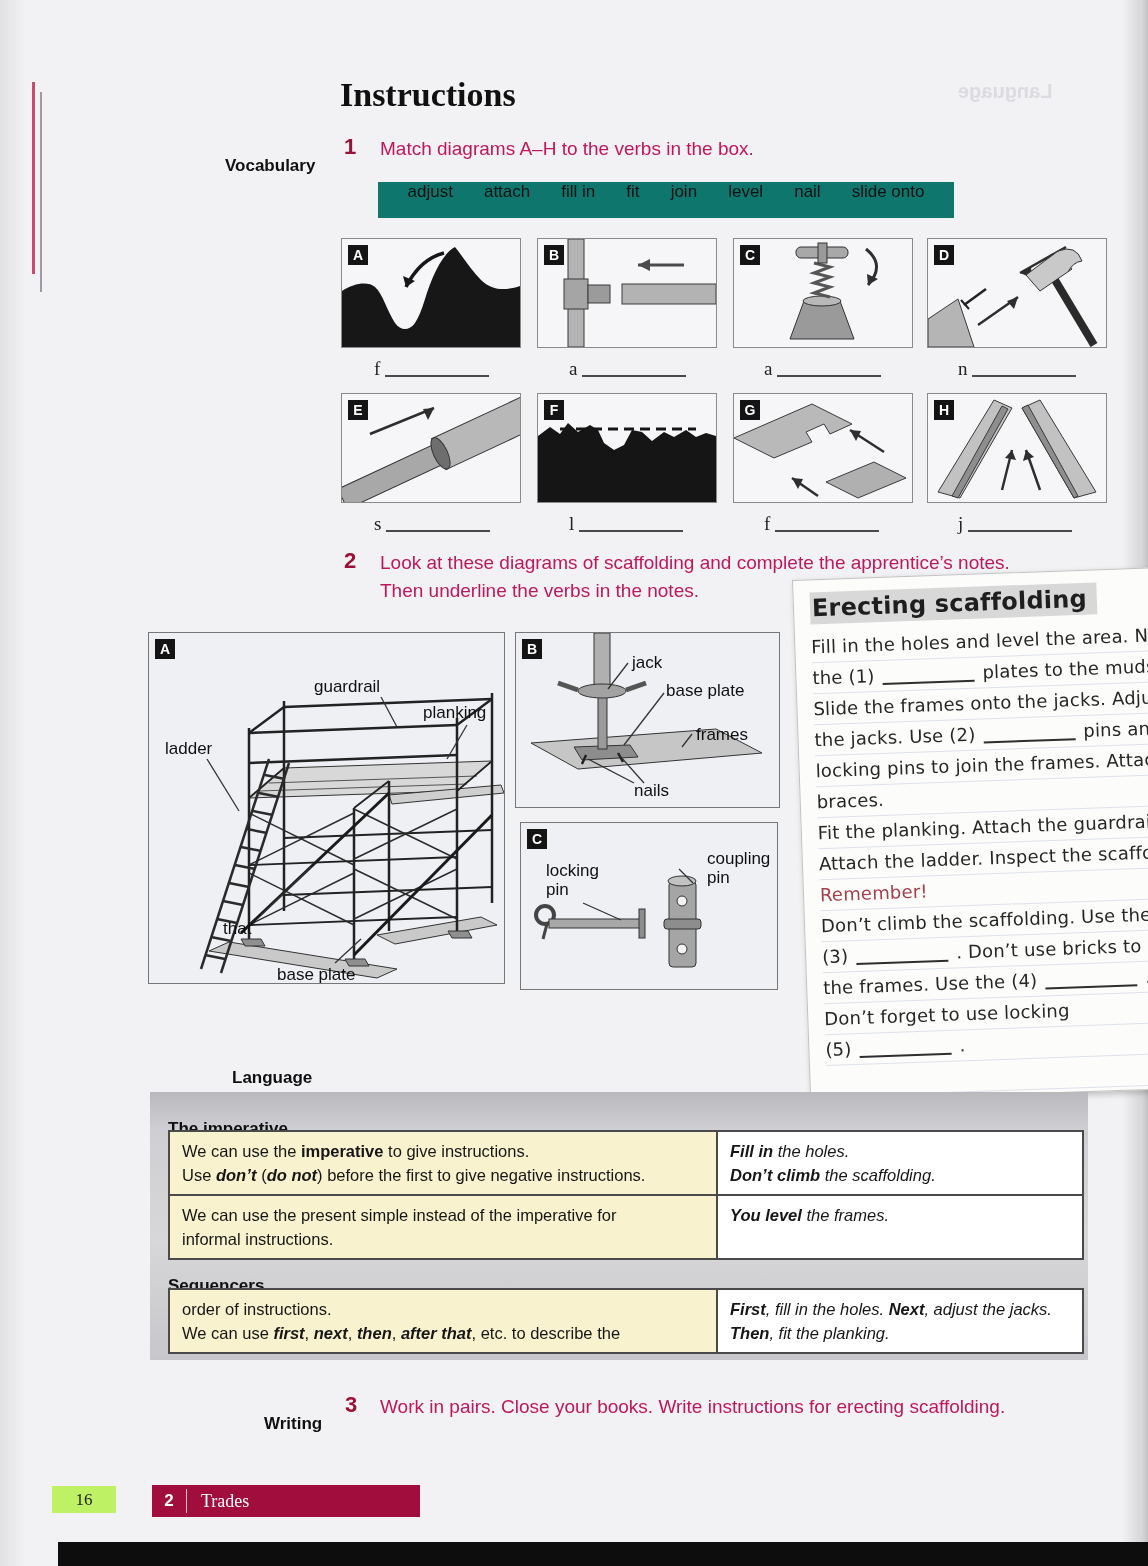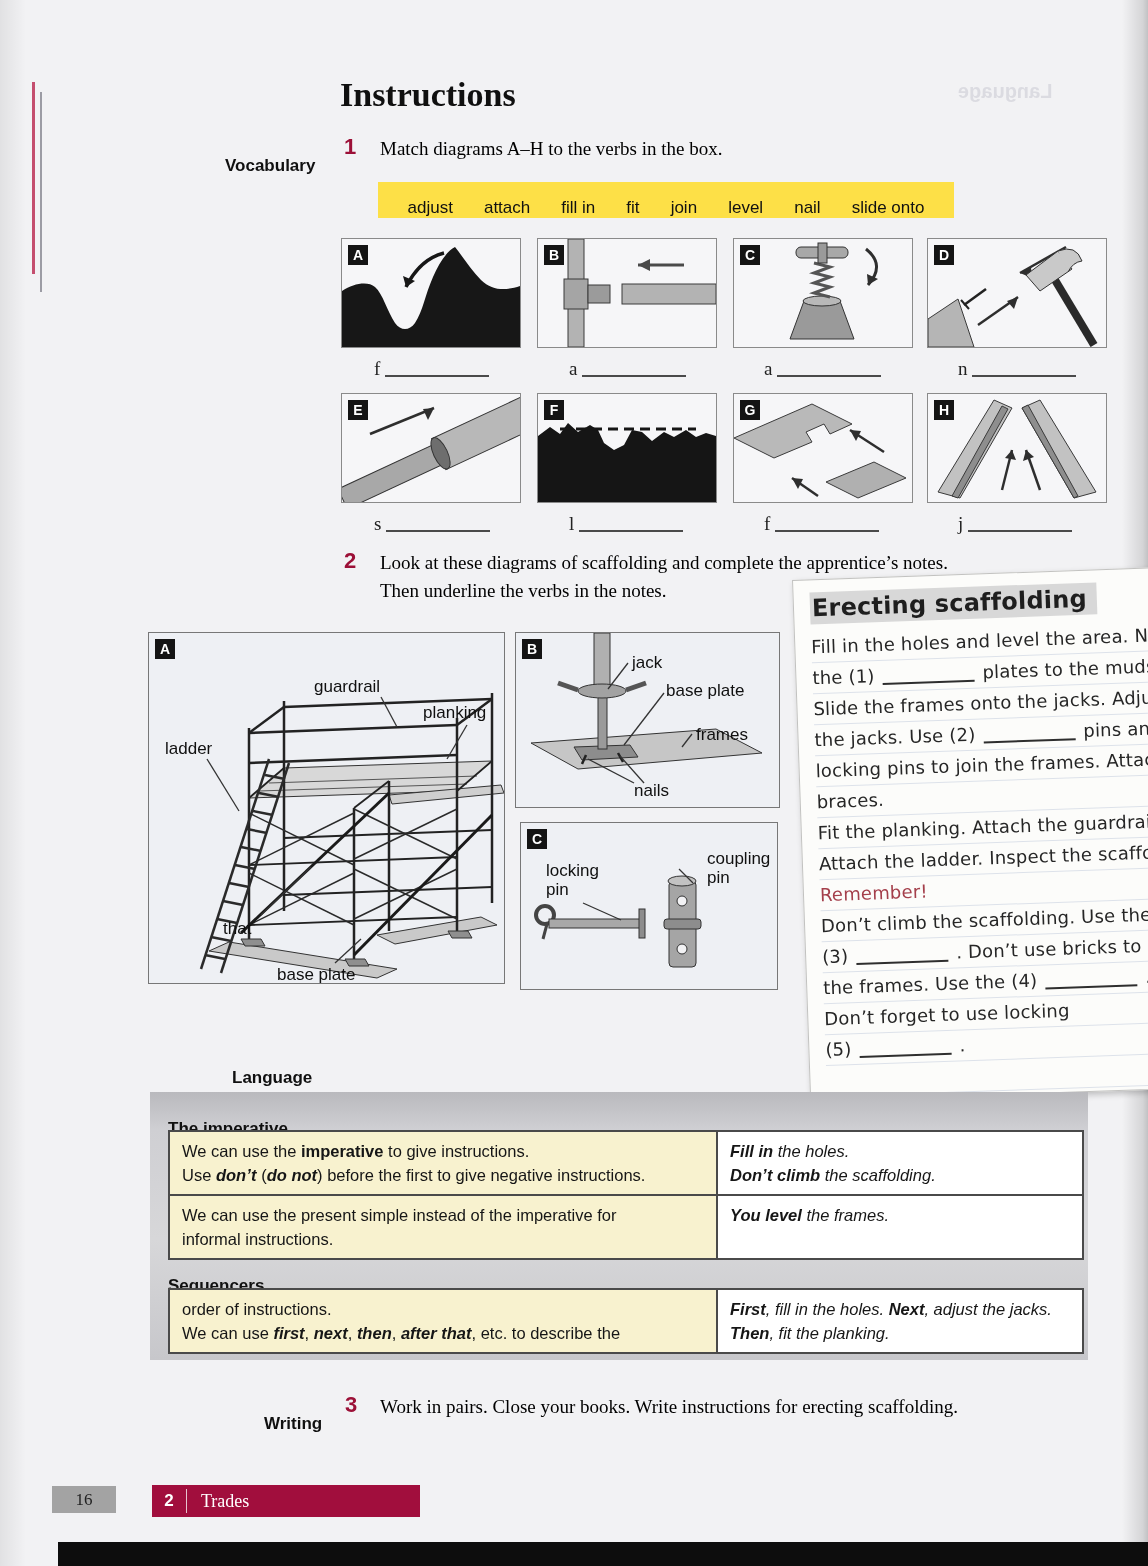--- a/index.html
+++ b/index.html
@@ -7,22 +7,22 @@
         font-family:"Liberation Sans",sans-serif;color:#161616;}
   .abs{position:absolute;}
   .serif{font-family:"Liberation Serif",serif;}
   .sans{font-family:"Liberation Sans",sans-serif;}
   .hand{font-family:"DejaVu Sans",sans-serif;letter-spacing:.2px;}
   .b{font-weight:bold;}
   .i{font-style:italic;}
   .bi{font-weight:bold;font-style:italic;}
   .section-label{font-weight:bold;font-size:17px;color:#101010;margin-top:16px;}
   .ex-num{font-weight:bold;font-size:22px;color:#9c1037;}
-  .instruction{font-family:Liberation Serif, serif;font-size:19px;color:#000000;}
-  .verbbox{background:#fde047;display:flex;align-items:flex-end;justify-content:space-around;
+  .instruction{font-family:Liberation Sans, sans-serif;font-size:19px;color:#be185d;}
+  .verbbox{background:#0f766e;display:flex;align-items:flex-start;justify-content:space-around;
            font-size:17px;color:#111;padding:0 14px;}
   .dbox{background:#f6f6f8;border:1px solid #8a8a8a;box-sizing:border-box;}
   .bigbox{background:#eef0f4;border:1px solid #777;box-sizing:border-box;}
   .chip{position:absolute;left:6px;top:6px;width:20px;height:20px;background:#141414;color:#fff;
         font-weight:bold;font-size:14px;display:flex;align-items:center;justify-content:center;}
   .blankline{display:inline-block;border-bottom:2px solid #4a4a4a;height:1em;vertical-align:-2px;}
   .ansblank{font-family:"Liberation Serif",serif;font-size:19px;color:#222;}
   .dlabel{position:absolute;font-size:17px;color:#101010;line-height:19px;}
   .paper{background:#fcfcfa;border:1px solid #c2c2c0;box-shadow:2px 3px 6px rgba(0,0,0,.22);}
   .noteline{white-space:nowrap;height:30px;line-height:30px;border-bottom:1.5px solid #dde2ea;
@@ -379,21 +379,21 @@
     <div class="gcell gright">
       <div><span class="bi">First</span><span class="i">, fill in the holes. </span><span class="bi">Next</span><span class="i">, adjust the jacks.</span></div>
       <div><span class="bi">Then</span><span class="i">, fit the planking.</span></div>
     </div>
   </div>
 
   <div class="abs section-label" style="left:264px;top:1398px;">Writing</div>
   <div class="abs ex-num" style="left:345px;top:1392px;">3</div>
   <div class="abs instruction" style="left:380px;top:1396px;">Work in pairs. Close your books. Write instructions for erecting scaffolding.</div>
 
-  <div class="abs serif" style="left:52px;top:1486px;width:64px;height:27px;background:#a3a3a3;display:flex;align-items:center;justify-content:center;font-size:17px;color:#222;">
+  <div class="abs serif" style="left:52px;top:1486px;width:64px;height:27px;background:#bef264;display:flex;align-items:center;justify-content:center;font-size:17px;color:#222;">
       <span>16</span>
     </div>
   <div class="abs footerbar" style="left:152px;top:1485px;width:268px;height:32px;">
     <span class="sans b" style="width:34px;text-align:center;font-size:17px;">2</span>
     <span style="width:1px;height:24px;background:rgba(255,255,255,.75);"></span>
     <span class="serif" style="padding-left:14px;font-size:18px;">Trades</span>
   </div>
 
 </div>
 

